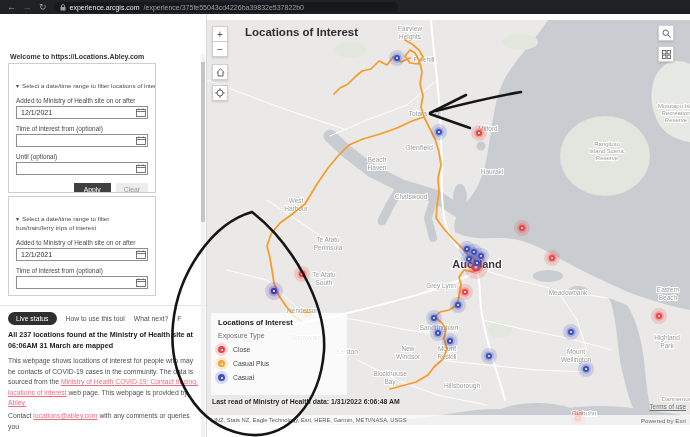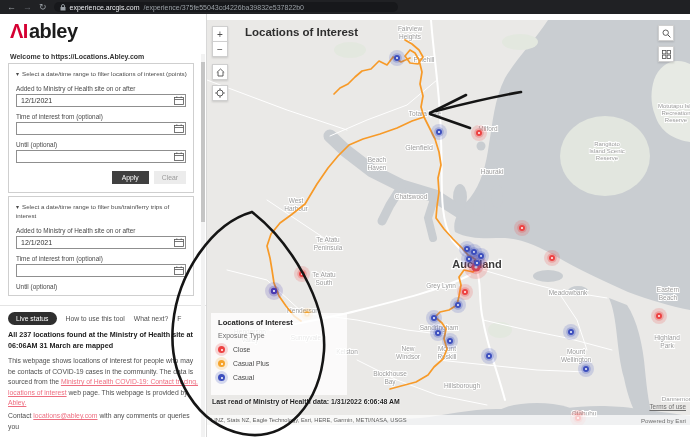--- a/index.html
+++ b/index.html
@@ -14,22 +14,22 @@
         gap:4px;padding:0 6px;overflow:hidden;white-space:nowrap}
   .pill .dom{color:#e8eaed;font-size:7px}
   .pill .pth{color:#9aa0a6;font-size:7px}
   
   .sidebar{position:absolute;left:0;top:14px;width:206px;height:423px;background:#fff;
            border-right:1px solid #d8d8d8;overflow:hidden;z-index:2}
   .logo{position:absolute;left:10px;top:6px;font-size:20px;font-weight:700;letter-spacing:-.5px}
   .logo .mark{color:#d50032;font-weight:800;margin-right:1px}
   .logo .word{color:#1c1c1c}
   .welcome{position:absolute;left:10px;top:39px;font-size:7px;font-weight:700;color:#333}
-  .panel{position:absolute;left:8px;width:186px;background:#fff;border:1px solid #cfcfcf;
-         box-sizing:border-box;padding:6px 7px;overflow:hidden}
+  .panel{position:absolute;left:8px;width:148px;background:#fff;border:1px solid #cfcfcf;
+         box-sizing:border-box;padding:18px 7px;overflow:hidden}
   .p1{top:49px;height:130px}
   .p2{top:182px;height:100px}
   .ptitle{font-size:6.2px;color:#4a4a4a;line-height:1.45}
   .p1 .ptitle{white-space:nowrap}
   .tri{font-size:6px;color:#4a4a4a;margin-right:3px}
   .flabel{font-size:6.4px;color:#4a4a4a;margin:6px 0 2px}
   .frow{position:relative;height:13px}
   .frow input{position:absolute;left:0;top:0;width:100%;height:13px;box-sizing:border-box;
               border:1px solid #8f8f8f;font-size:7px;color:#323232;padding:0 16px 0 4px;
               font-family:"Liberation Sans",sans-serif;background:#fff;border-radius:0;outline:none}
@@ -94,23 +94,20 @@
     <svg width="6" height="7" viewBox="0 0 6 7">
       <rect x="0.5" y="3" width="5" height="3.5" fill="#9aa0a6"></rect>
       <path d="M1.5,3 V2 a1.5,1.5 0 0 1 3,0 V3" fill="none" stroke="#9aa0a6" stroke-width="0.9"></path>
     </svg>
     <span class="dom">experience.arcgis.com</span>
       <span class="pth">/experience/375fe55043cd4226ba39832e537822b0</span>
   </div>
 </div>
 
 <div class="sidebar">
-  <div class="logo">
-    <span class="mark">ΛI</span><span class="word">abley</span>
-  </div>
   <div class="welcome">Welcome to https://Locations.Abley.com</div>
 
   <div class="panel p1">
     <div class="ptitle"><span class="tri">▾</span><span>Select a date/time range to filter locations of interest (points)</span></div>
     <div class="flabel">Added to Ministry of Health site on or after</div>
     <div class="frow">
       <input value="12/1/2021" style="">
       <svg class="calbtn" viewBox="0 0 10 9">
         <rect x="0.5" y="1.5" width="9" height="7" fill="none" stroke="#555" stroke-width="0.8"></rect>
         <line x1="0.5" y1="3.5" x2="9.5" y2="3.5" stroke="#555" stroke-width="0.8"></line>

